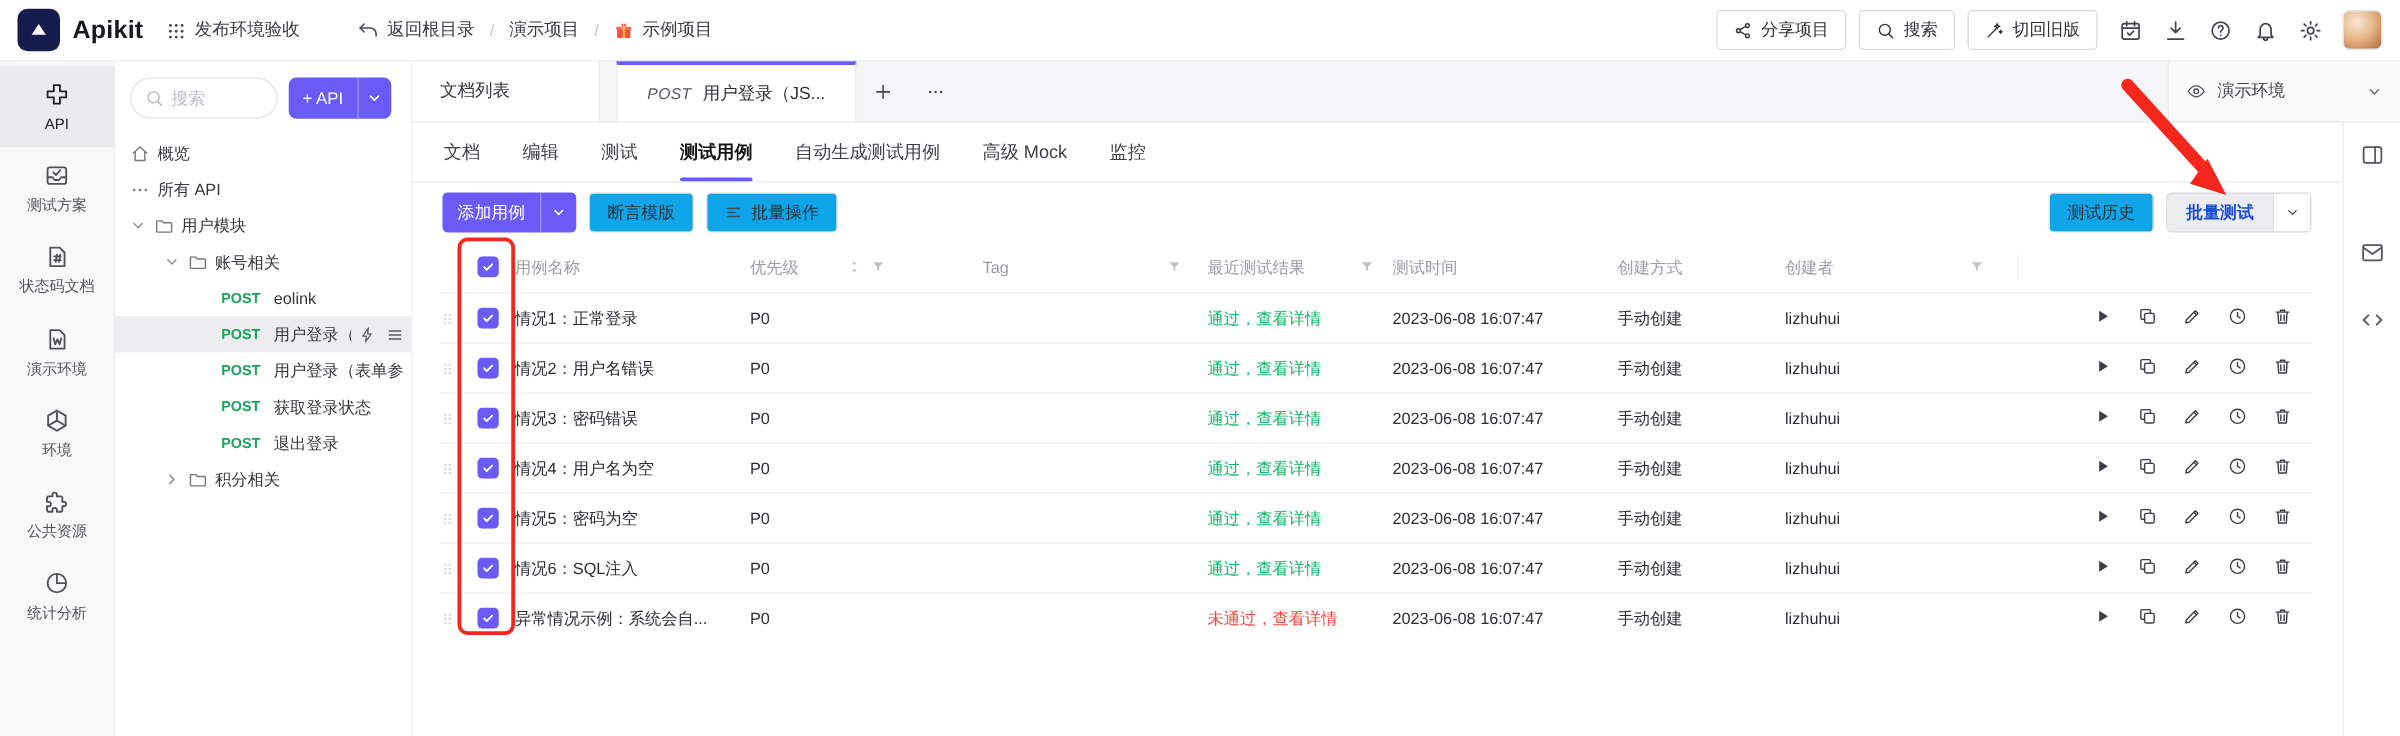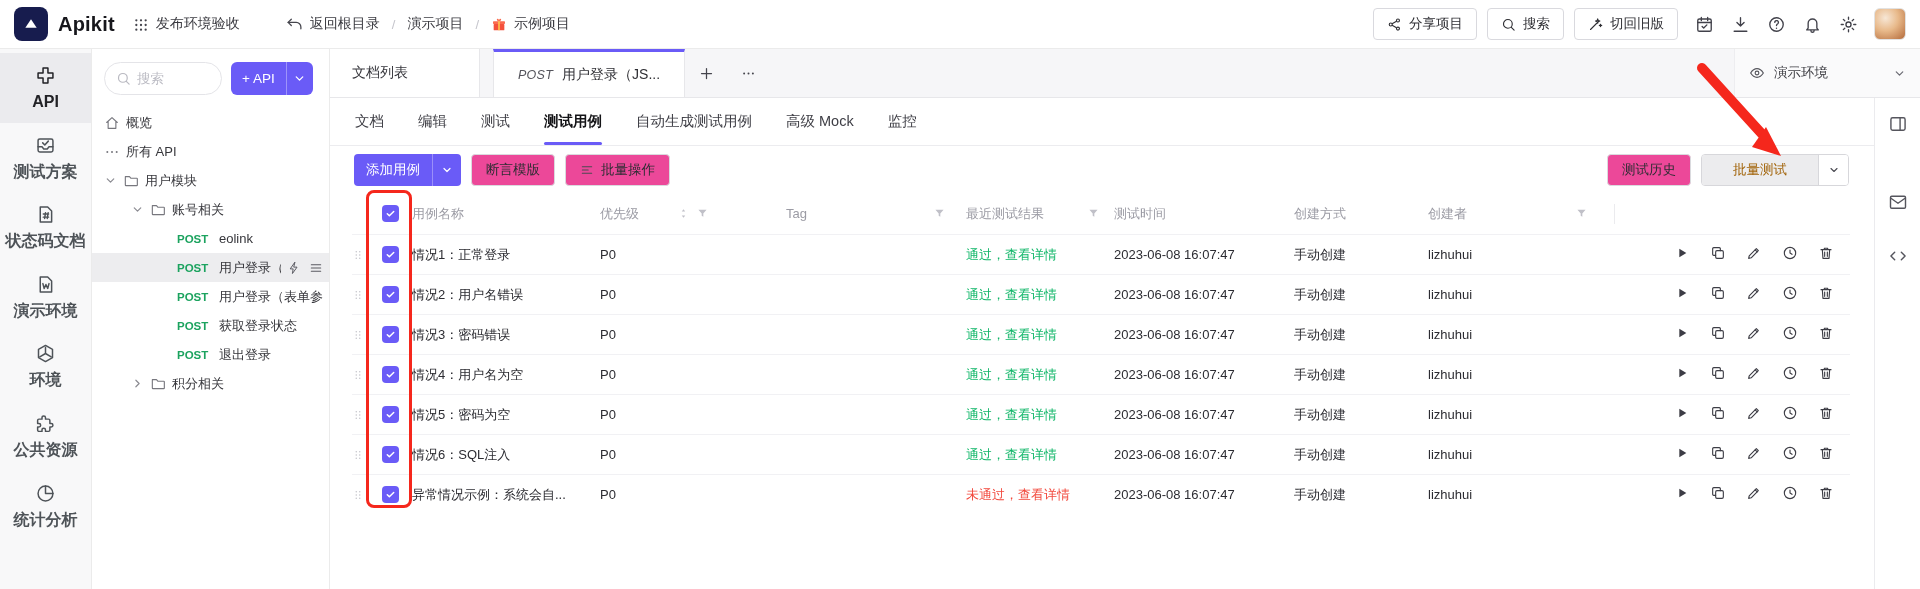--- a/index.html
+++ b/index.html
@@ -21,21 +21,21 @@
   .tb-right { margin-left:auto; display:flex; align-items:center; gap:10px; }
   .tb-btn { display:flex; align-items:center; gap:7px; border:1px solid #d9d9de; border-radius:4px; padding:6px 13px; font-size:13.5px; color:#2f2f34; background:#fff; cursor:pointer; }
   .tb-ico { width:32px; height:32px; border-radius:4px; color:#41414a; display:flex; align-items:center; justify-content:center; cursor:pointer; }
   .tb-ico .icon { width:19px; height:19px; }
   .avatar { width:32px; height:32px; border-radius:6px; background:radial-gradient(circle at 35% 30%, #f7e7d6 0%, #e8b98a 45%, #b46a3a 100%); border:1px solid #e2e2e2; cursor:pointer; }
 
   .app-body { display:flex; height:540px; }
 
   
   .nav-rail { width:92px; flex:none; background:#f8f8f9; border-right:1px solid #ebebeb; display:flex; flex-direction:column; padding-top:4px; }
-  .rail-item { display:flex; flex-direction:column; align-items:center; gap:7px; padding:12px 2px; color:#4e5358; font-size:16px; cursor:pointer; text-align:center; line-height:1.1;font-weight:bold; }
+  .rail-item { display:flex; flex-direction:column; align-items:center; gap:7px; padding:12px 2px; color:#4e5358; font-size:12px; cursor:pointer; text-align:center; line-height:1.1; }
   .rail-item .icon { width:21px; height:21px; }
   .rail-item.active { background:#ebebee; color:#222226; }
 
   
   .tree-panel { width:238px; flex:none; border-right:1px solid #ebebeb; padding-top:13px; background:#fff; overflow:hidden; }
   .tree-top { display:flex; align-items:center; gap:9px; padding:0 12px; }
   .search-pill { width:118px; height:33px; border:1px solid #e4e4e8; border-radius:17px; display:flex; align-items:center; gap:6px; padding:0 11px; color:#b9b9c1; }
   .search-pill .icon { width:15px; height:15px; }
   .search-pill input { border:none; outline:none; width:64px; font-size:13.5px; font-family:inherit; color:#333; background:transparent; }
   .search-pill input::placeholder { color:#bcbcc4; }
@@ -64,29 +64,29 @@
   .env-select { position:absolute; top:49px; right:0; width:186px; height:49px; background:#fafafb; border-left:1px solid #ededf0; border-bottom:1px solid #e7e7ea; display:flex; align-items:center; gap:9px; padding:0 14px; font-size:13.5px; color:#3c3c42; cursor:pointer; z-index:3; }
   .env-select .icon { width:16px; height:16px; color:#55555c; }
   .env-select .chev { margin-left:auto; }
 
   .subtabs { height:48px; flex:none; border-bottom:1px solid #ececef; display:flex; align-items:stretch; gap:34px; padding:0 25px; font-size:14.5px; color:#3e3e45; }
   .subtab { position:relative; display:flex; align-items:center; cursor:pointer; }
   .subtab.active { color:#141417; font-weight:700; }
   .subtab.active::after { content:""; position:absolute; left:0; right:0; bottom:0; height:3px; border-radius:2px; background:var(--accent); }
 
   .toolbar { height:47px; flex:none; display:flex; align-items:center; gap:10px; padding:0 25px 0 24px; }
-  .btn { height:32px; border:1px solid #dadade; border-radius:4px; background:#ec4899; display:flex; align-items:center; gap:7px; padding:0 14px; font-size:13.5px; color:#2d2d33; cursor:pointer; }
+  .btn { height:32px; border:1px solid #dadade; border-radius:4px; background:#0ea5e9; display:flex; align-items:center; gap:7px; padding:0 14px; font-size:13.5px; color:#2d2d33; cursor:pointer; }
   .btn .icon { width:14px; height:14px; color:#4a4a52; }
   .btn-split-primary { height:32px; display:flex; border-radius:4px; overflow:hidden; background:var(--accent); color:#fff; cursor:pointer; }
   .btn-split-primary .main { display:flex; align-items:center; padding:0 12px; font-size:13.5px; }
   .btn-split-primary .chev { width:29px; display:flex; align-items:center; justify-content:center; border-left:1px solid rgba(255,255,255,.32); }
   .btn-split-primary .icon { width:12px; height:12px; }
   .toolbar-right { margin-left:auto; display:flex; gap:10px; }
   .btn-split { height:32px; display:flex; border:1px solid #d7d7db; border-radius:4px; overflow:hidden; cursor:pointer; }
-  .btn-split .txt { display:flex; align-items:center; padding:0 31px; font-size:13.5px; background:#ececee; color:#a16207; }
+  .btn-split .txt { display:flex; align-items:center; padding:0 15px; font-size:13.5px; background:#ececee; color:#1d4ed8;font-weight:bold; }
   .btn-split .chev { width:30px; display:flex; align-items:center; justify-content:center; background:#fff; border-left:1px solid #d7d7db; color:#4a4a52; }
   .btn-split .icon { width:12px; height:12px; }
 
   
   .table { padding:0 24px 0 22px; }
   .thead, .trow { display:flex; align-items:center; }
   .thead { height:41px; color:#9b9ba4; font-size:13px; }
   .trow { height:40px; border-top:1px solid #f1f1f4; font-size:13px; color:#2c2c32; }
   .col { display:flex; align-items:center; flex:none; overflow:hidden; white-space:nowrap; }
   .c-handle { width:16px; color:#c3c3c9; }

